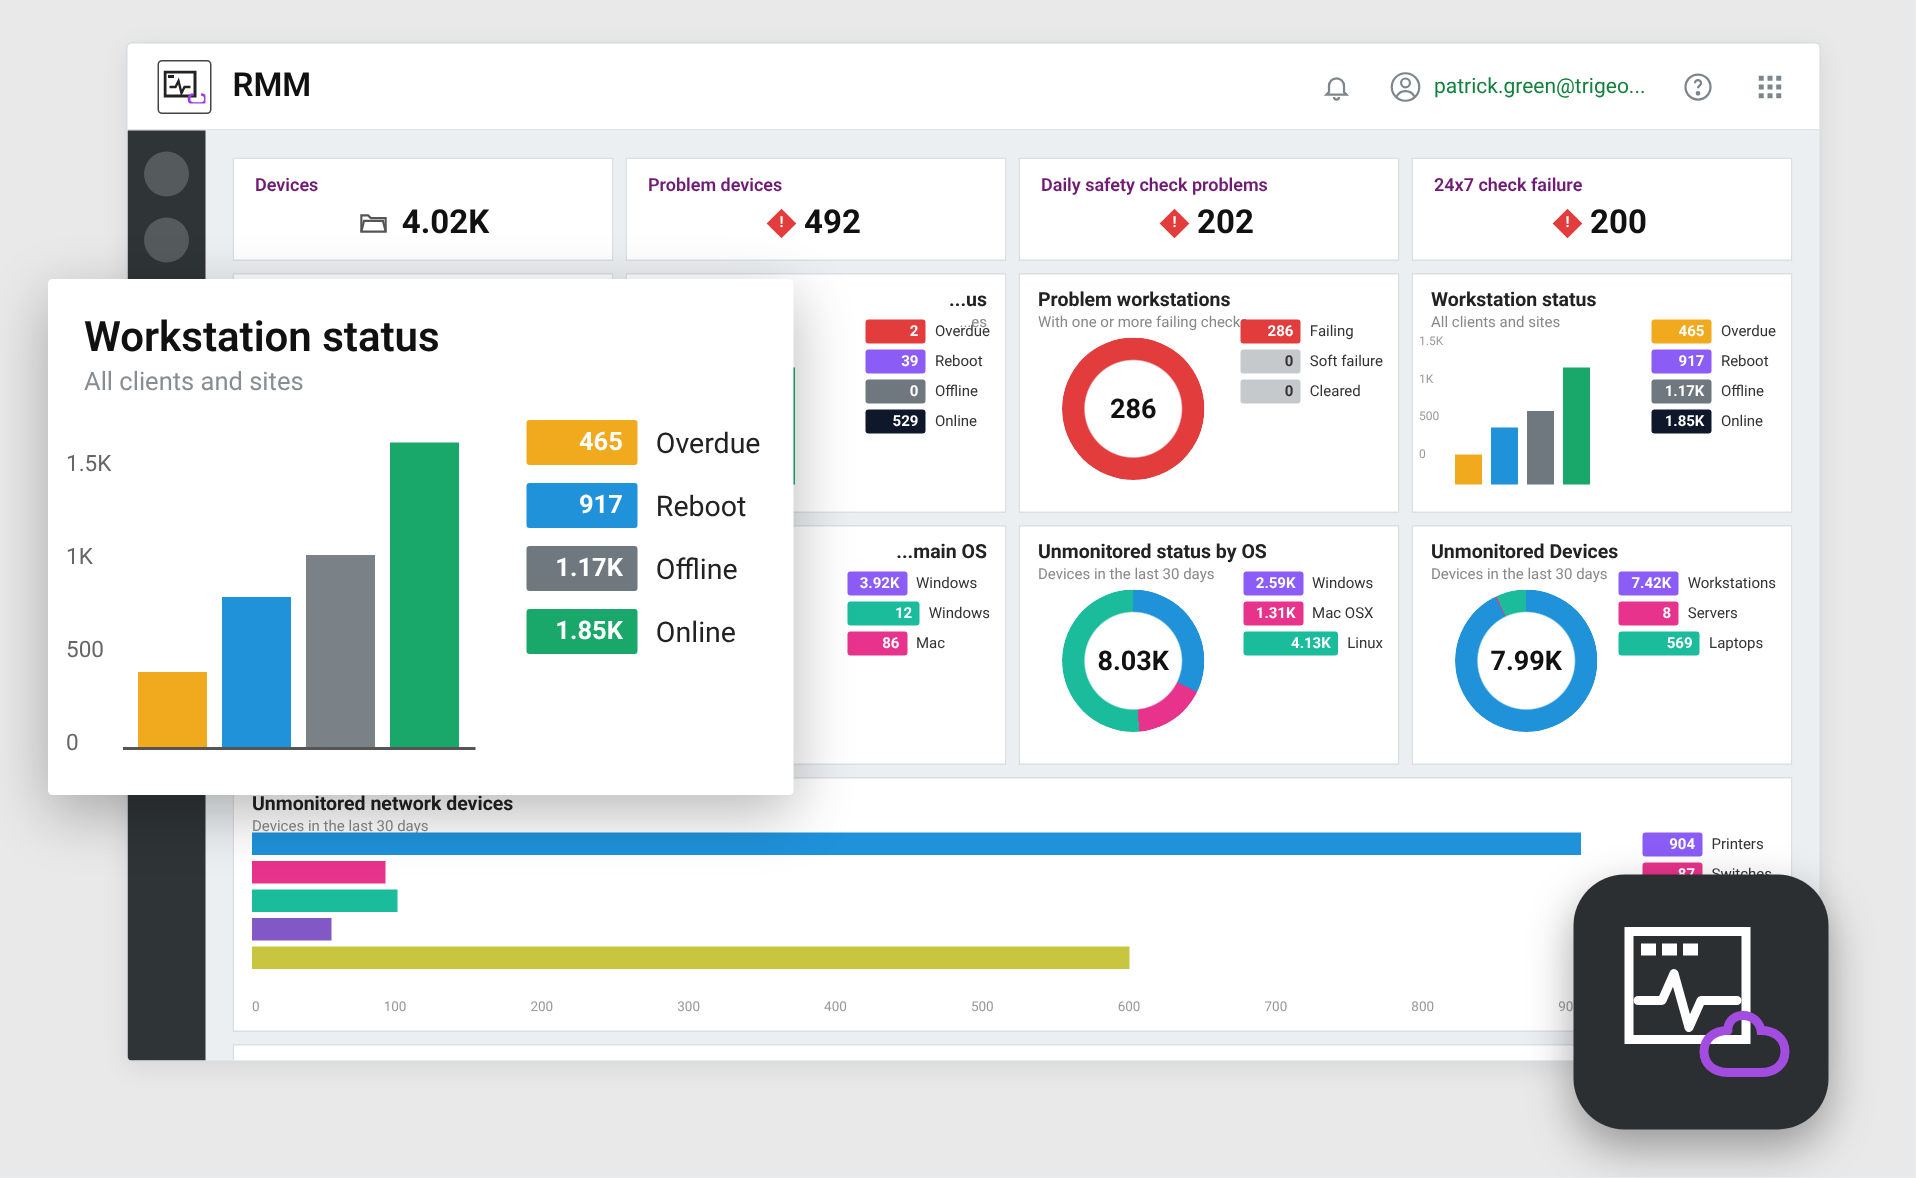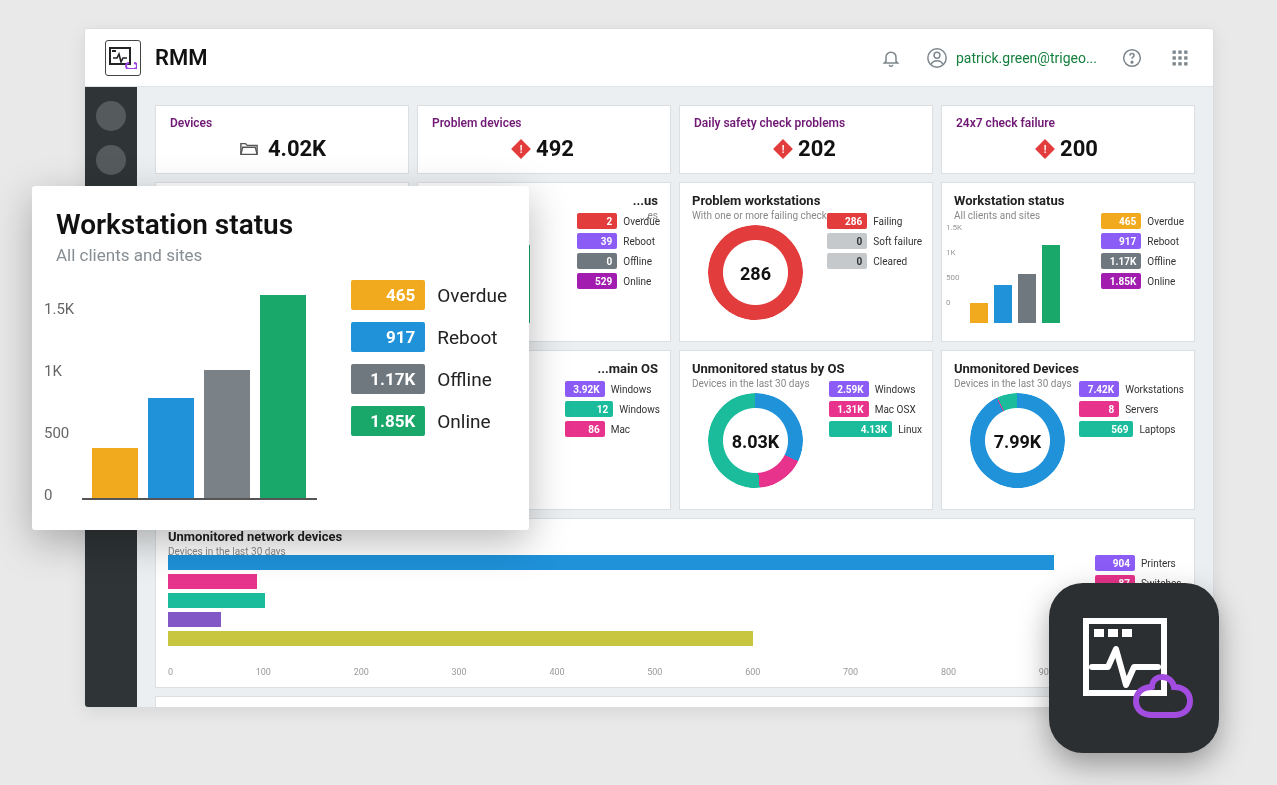--- a/index.html
+++ b/index.html
@@ -75,21 +75,21 @@
 .card .sub { font-size:10px; color:#888; margin-top:2px; margin-bottom:6px;}
 .legend { position:absolute; right:10px; top:30px; display:flex; flex-direction:column; gap:4px;}
 .leg-item { display:flex; align-items:center; gap:6px; font-size:10px; color:#333;}
 .leg-badge {
   min-width:40px; height:16px; border-radius:2px; color:#fff; font-size:10px; font-weight:700;
   display:flex; align-items:center; justify-content:flex-end; padding-right:5px;
 }
 .leg-badge.yellow{background:#f1a91d;}
 .leg-badge.blue{background:#8b5cf6;}
 .leg-badge.gray{background:#6f787e;}
-.leg-badge.green{background:#a21caf;}
+.leg-badge.green{background:#0f172a;}
 .leg-badge.red{background:#e23c3c;}
 .leg-badge.teal{background:#1bbc9b;padding-left:32px;}
 .leg-badge.pink{background:#e7338b;}
 .leg-badge.purple{background:#8258c6;}
 .leg-badge.olive{background:#b7b53d;}
 .leg-badge.light{background:#c5c9cc; color:#333;}
 .mini-bars { position:absolute; left:12px; bottom:18px; display:flex; align-items:flex-end; gap:6px; height:78px;}
 .mini-bar { width:18px; }
 .mini-ylabels {position:absolute; left:4px; top:40px; display:flex; flex-direction:column; gap:16px; font-size:8px; color:#999;}
 .donut-wrap { position:absolute; left:28px; top:42px;}

